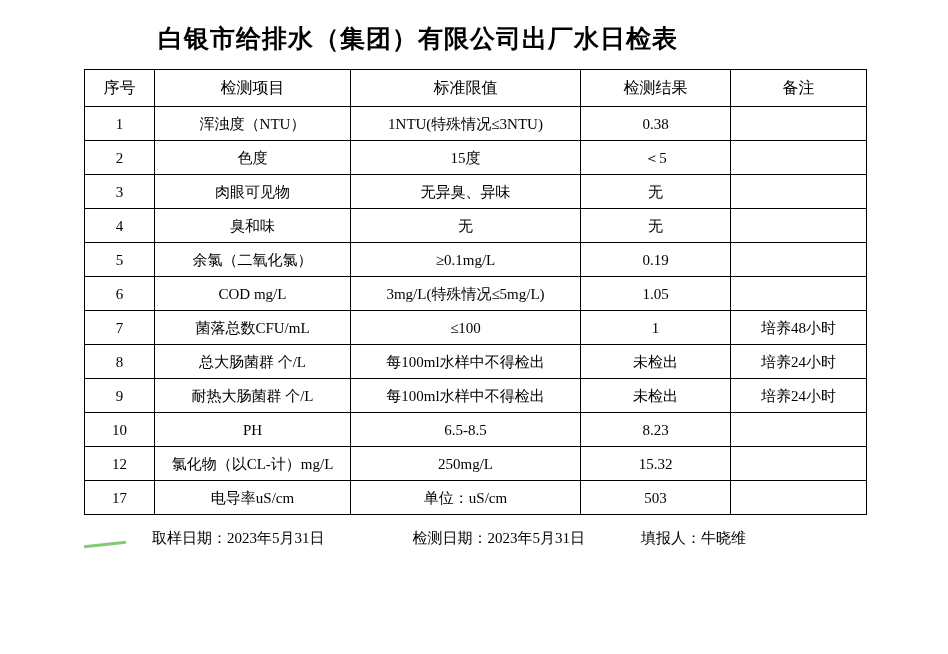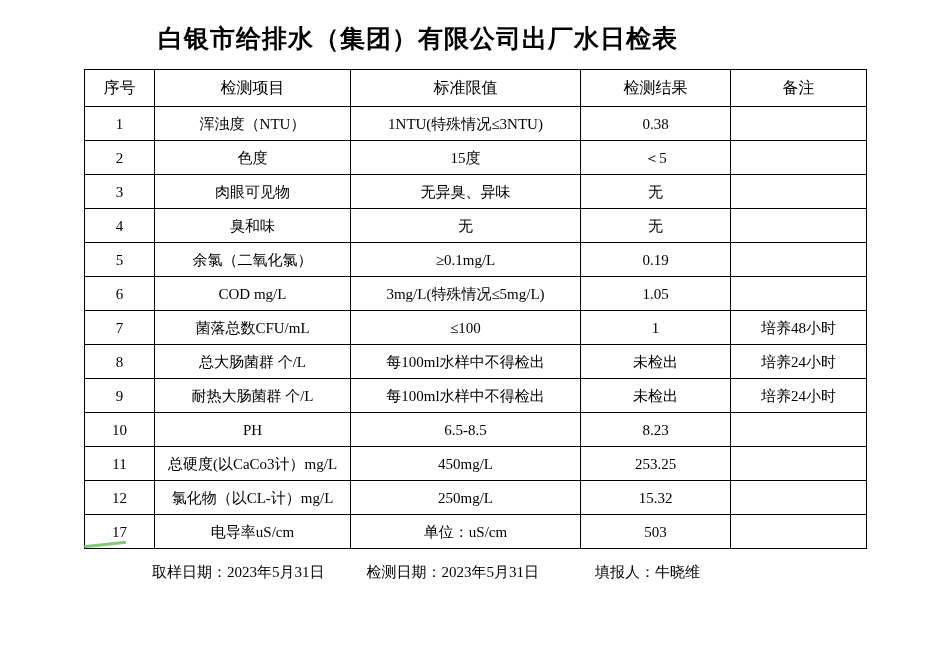--- a/index.html
+++ b/index.html
@@ -63,21 +63,21 @@
   .footer {
     display: flex;
     padding: 14px 90px 0 108px;
     font-family: "Liberation Serif", serif;
     font-size: 15px;
   }
   .footer .f-item {
     white-space: nowrap;
   }
   .footer .f-sample { flex: 0 0 auto; margin-left: 44px; }
-  .footer .f-test { margin-left: 42px; }
+  .footer .f-test { margin-left: 88px; }
   .footer .f-filler { margin-left: 56px; }
   .mark-green {
     position: absolute;
     left: 84px;
     top: 543px;
     width: 42px;
     height: 3px;
     background: #6fbf5a;
     transform: rotate(-6deg);
     opacity: 0.85;
@@ -173,27 +173,20 @@
           <td>培养24小时</td>
         </tr>
         <tr>
           <td>10</td>
           <td>PH</td>
           <td>6.5-8.5</td>
           <td>8.23</td>
           <td></td>
         </tr>
         <tr>
-          <td>11</td>
-          <td class="cell-small">总硬度(以CaCo3计）mg/L</td>
-          <td>450mg/L</td>
-          <td>253.25</td>
-          <td></td>
-        </tr>
-        <tr>
           <td>12</td>
           <td class="cell-small">氯化物（以CL-计）mg/L</td>
           <td>250mg/L</td>
           <td>15.32</td>
           <td></td>
         </tr>
         <tr>
           <td>17</td>
           <td>电导率uS/cm</td>
           <td>单位：uS/cm</td>

